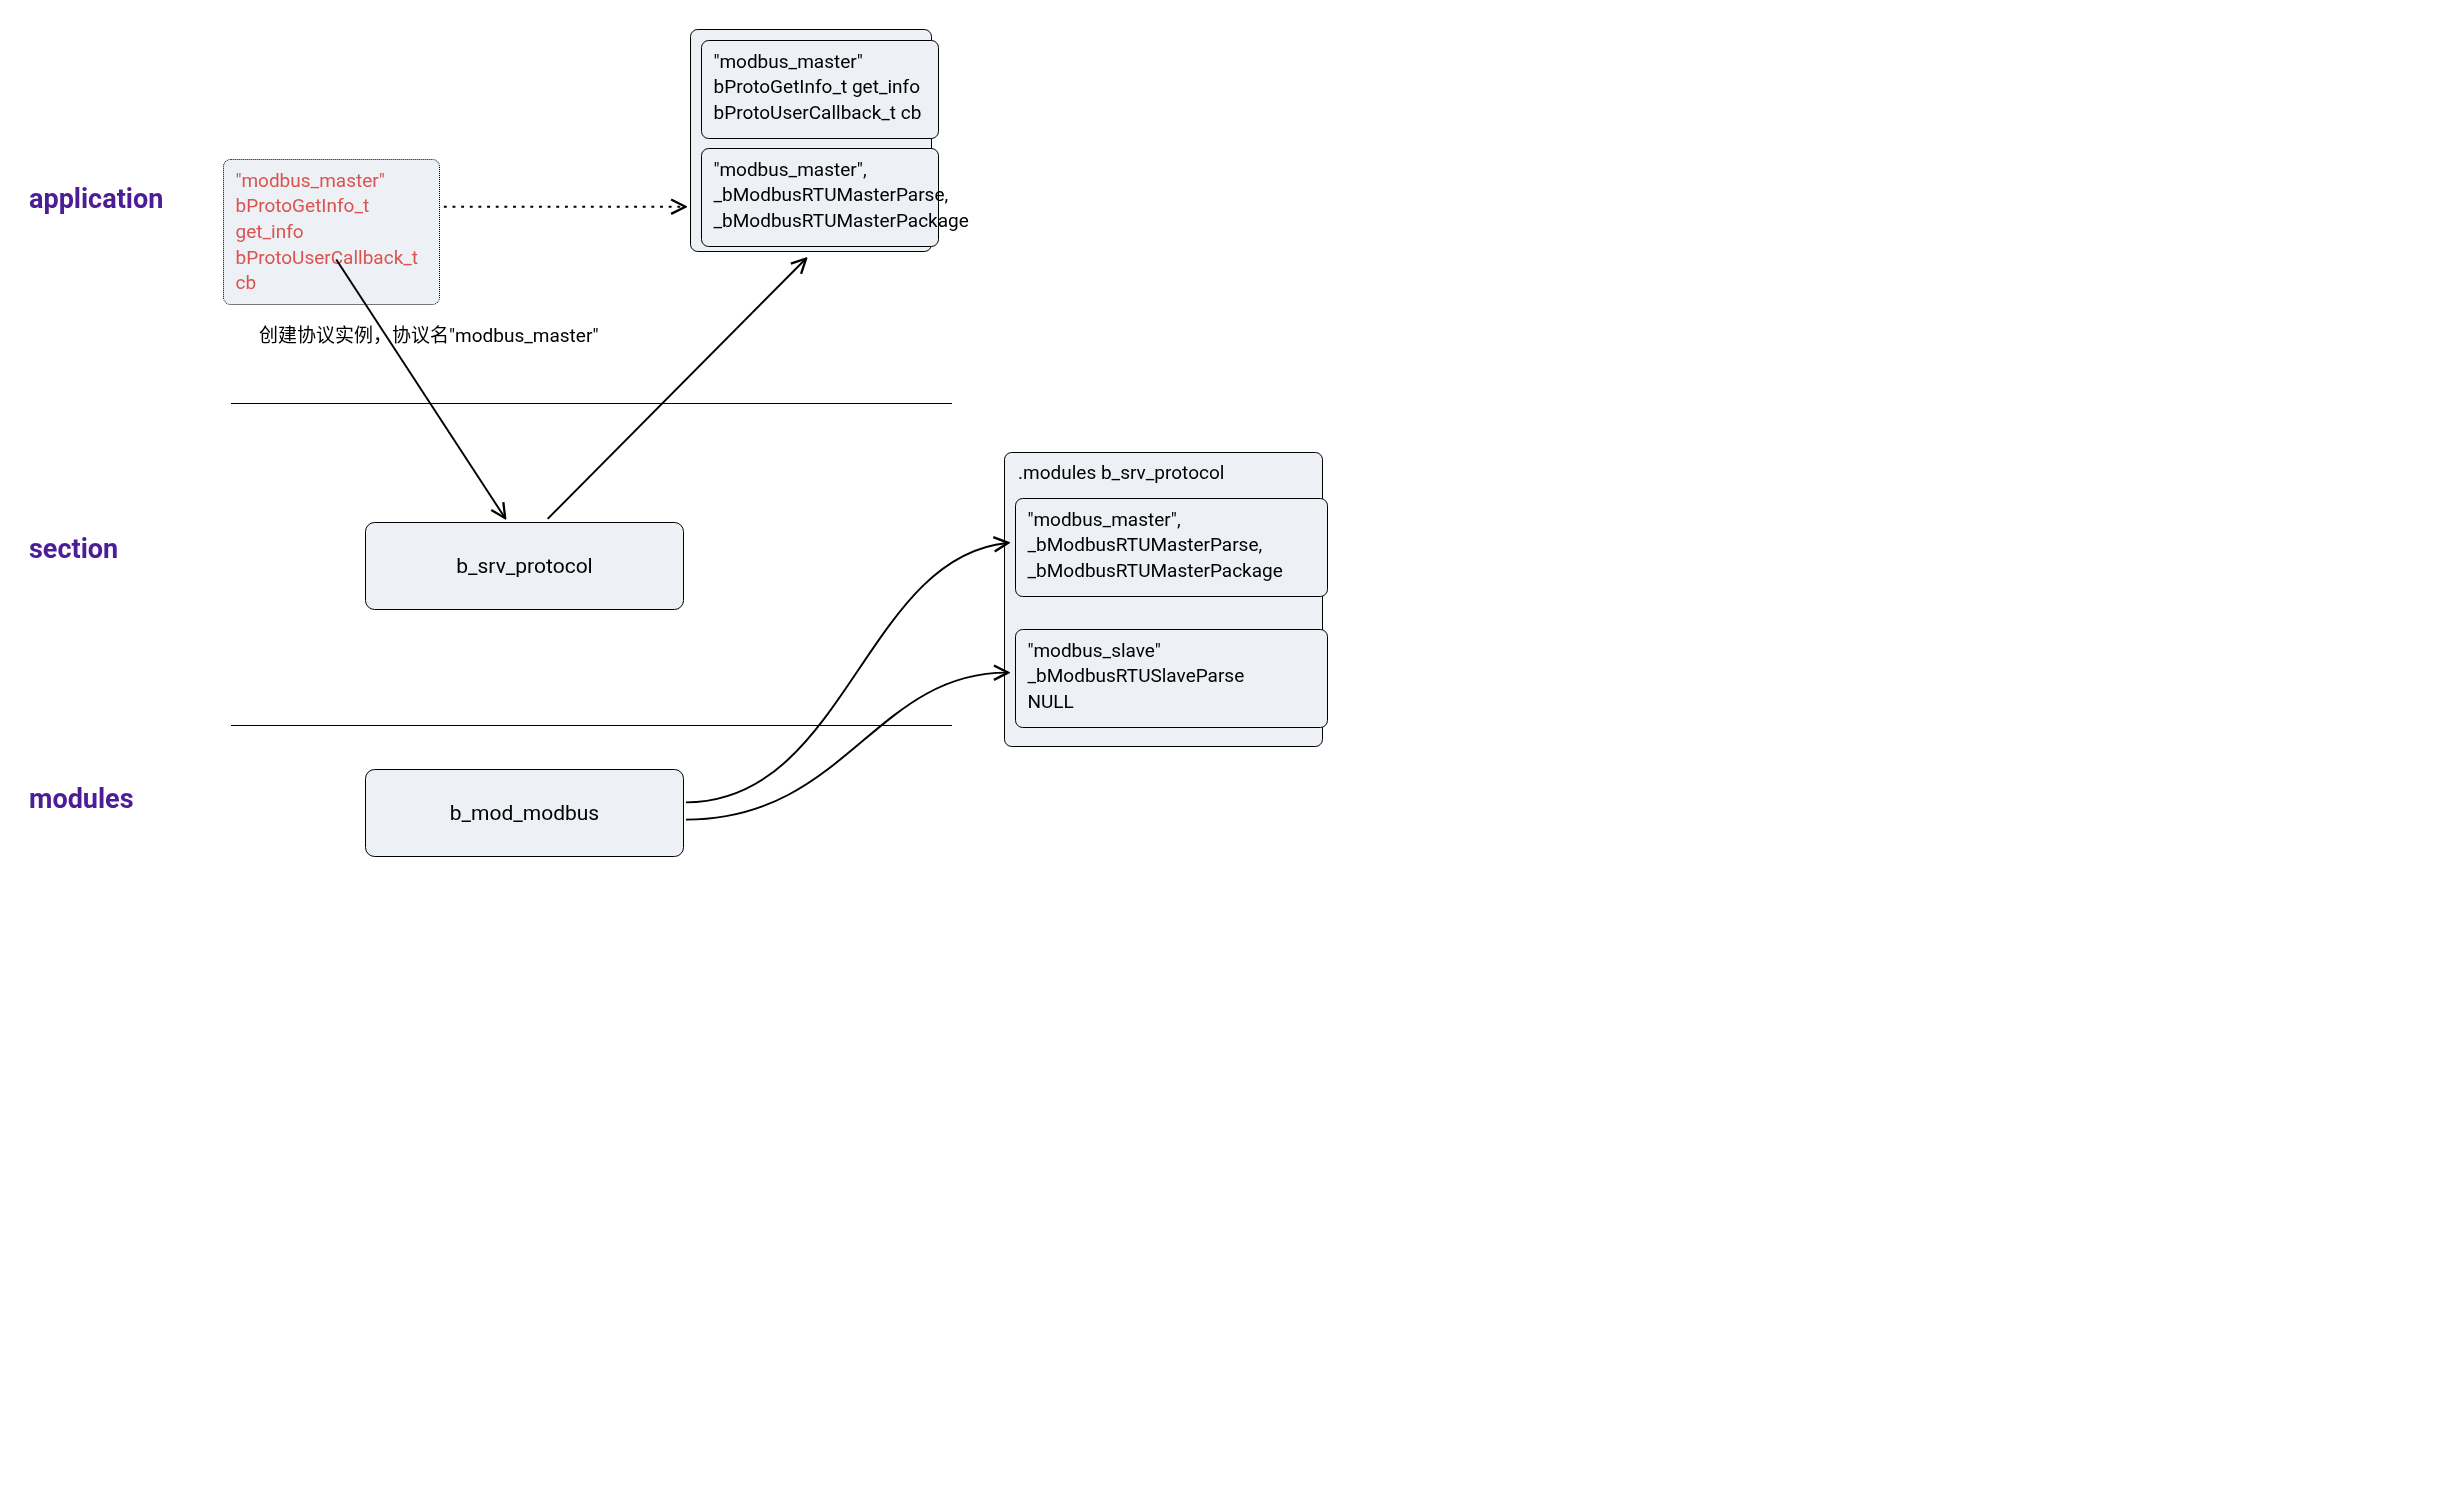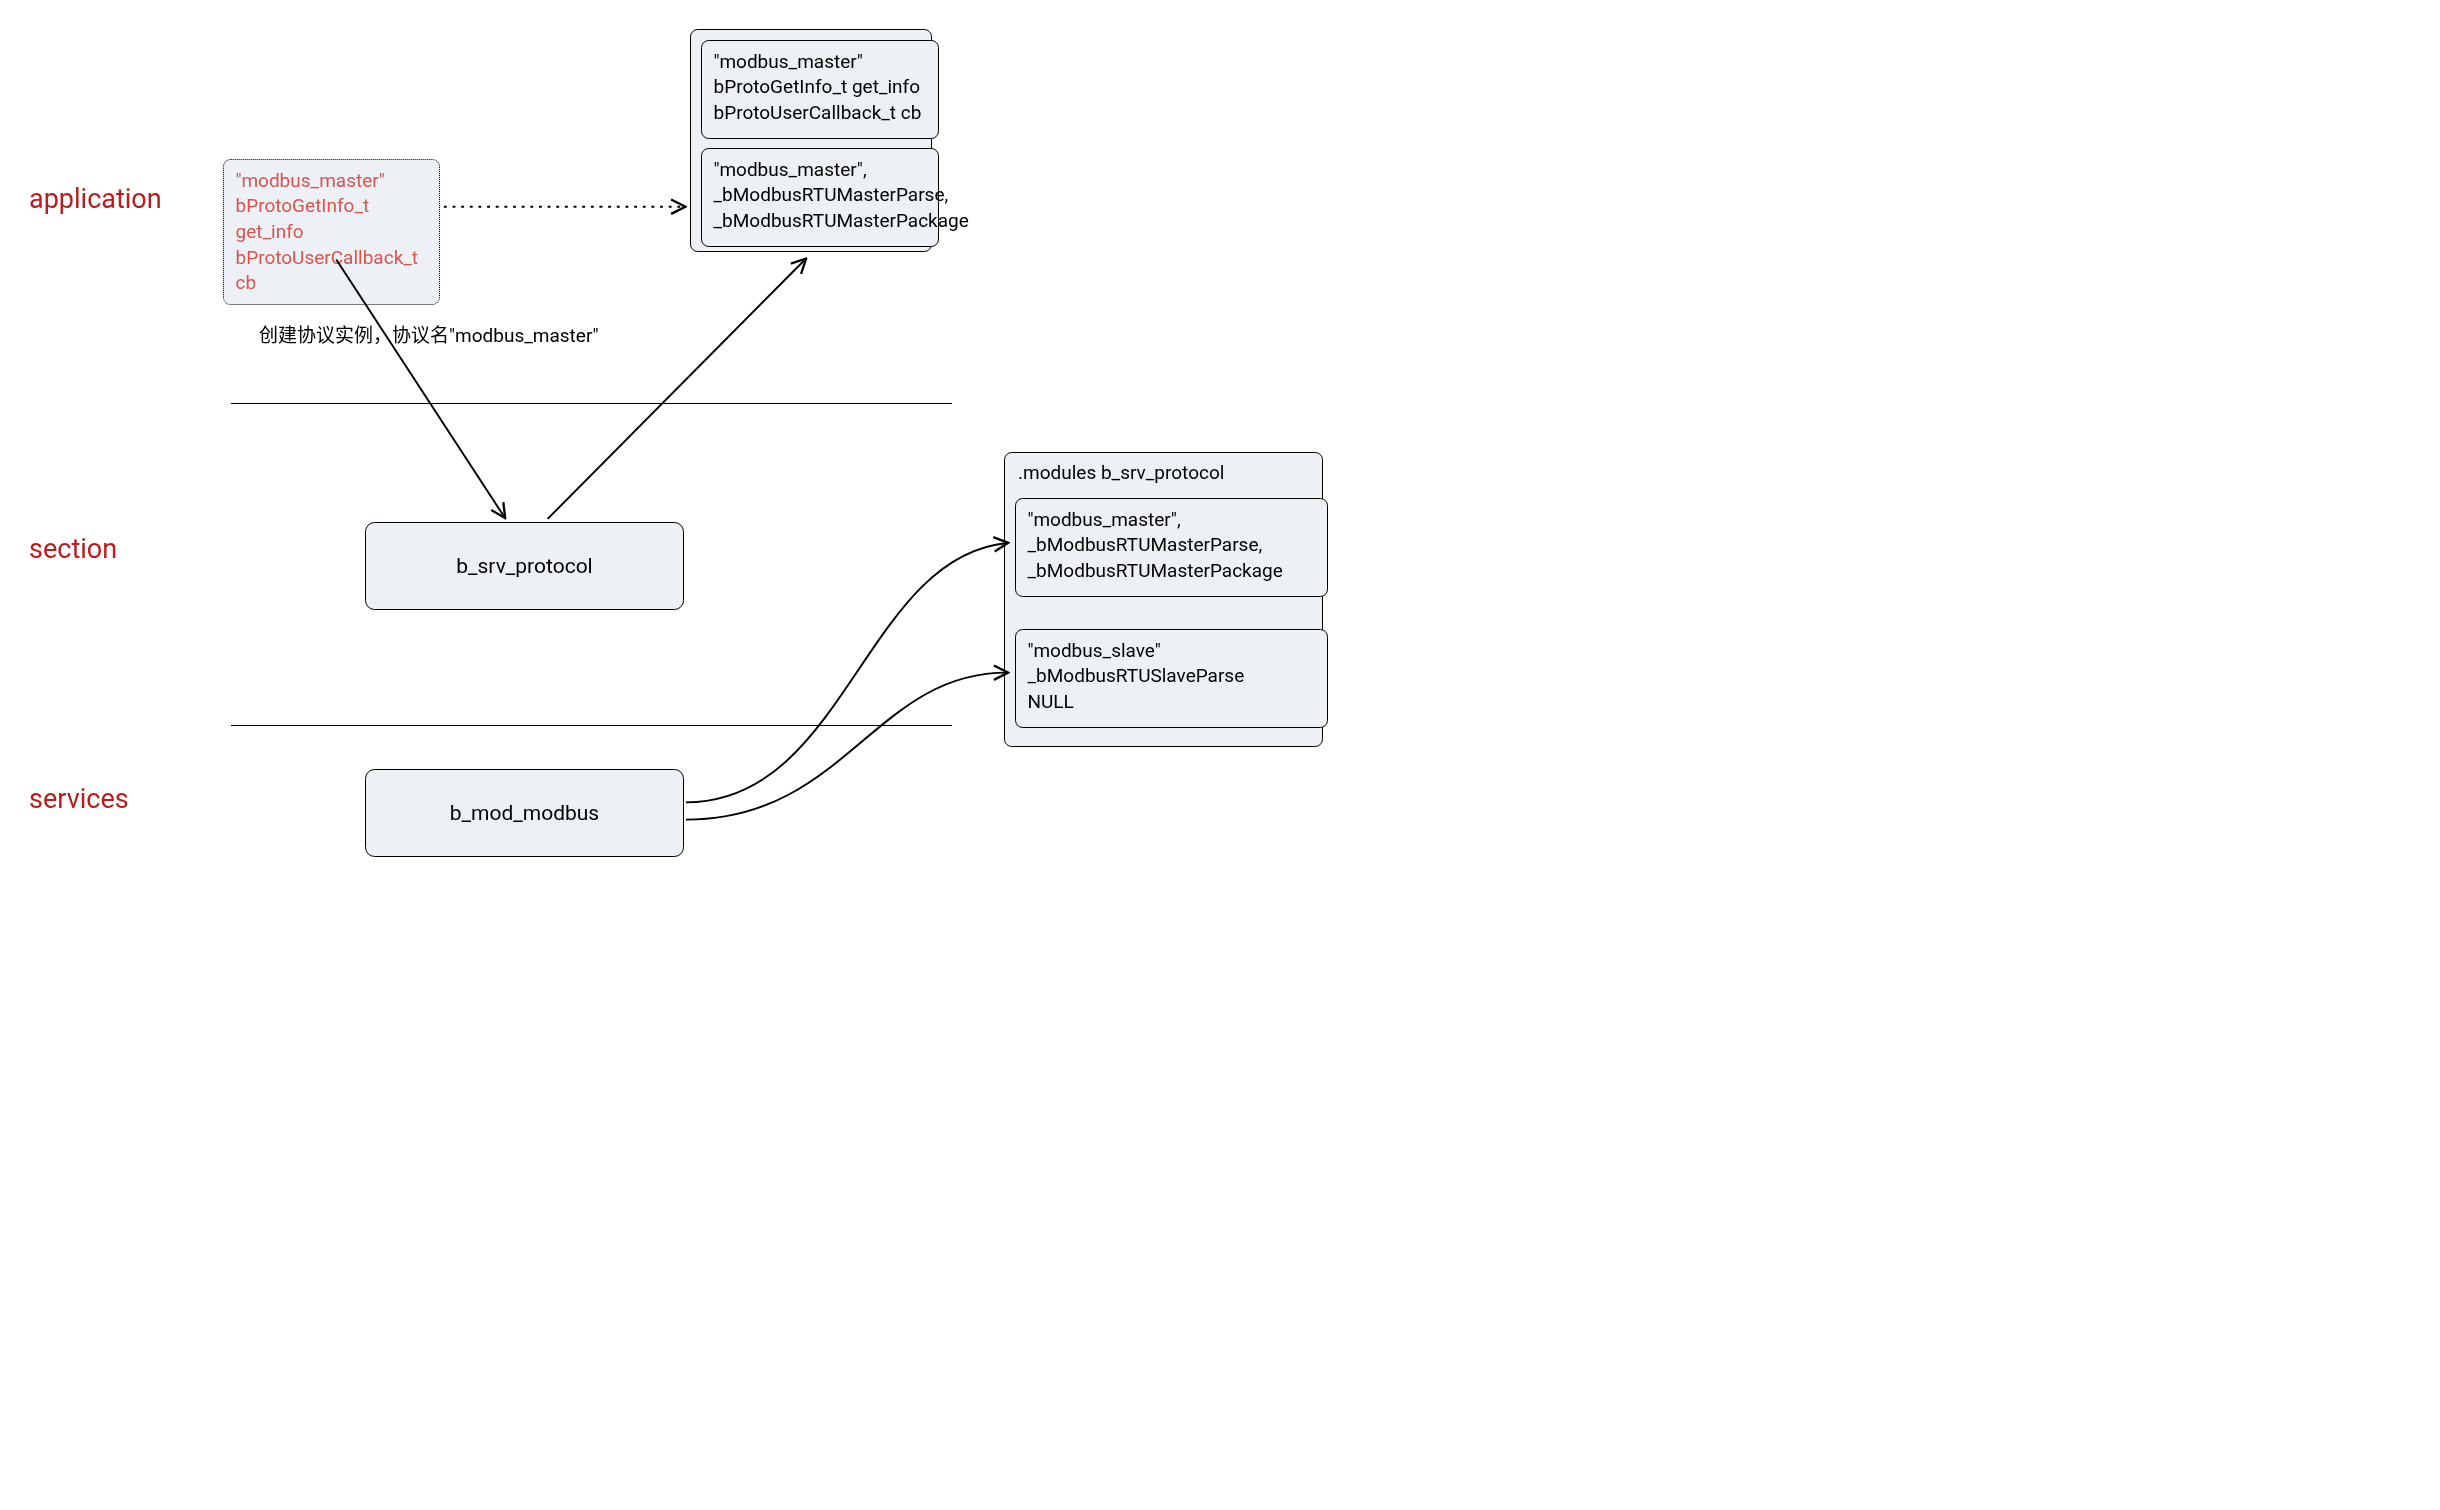--- a/index.html
+++ b/index.html
@@ -1,33 +1,33 @@
 <!DOCTYPE html>
 <html><head>
 <meta charset="utf-8">
 <style>
   html,body{margin:0;padding:0;background:#fff;font-family:-apple-system,BlinkMacSystemFont,"Segoe UI",Roboto,"Helvetica Neue",Arial,"Noto Sans CJK SC","PingFang SC","Microsoft YaHei",sans-serif;}
   .canvas{position:relative;width:1518px;height:961px;}
-  .layer-label{position:absolute;font-size:27px;color:#b91c1c;}
+  .layer-label{position:absolute;font-size:27px;color:#4c1d95;font-weight:bold;}
   .hr{position:absolute;height:0;border-top:1.9px solid #000;}
   .box{position:absolute;background:#edf1f6;border:1.9px solid #000;border-radius:9.6px;display:flex;align-items:center;justify-content:center;font-size:21px;}
   .panel{position:absolute;background:#edf1f6;border:1.9px solid #000;border-radius:7.7px;}
   .inner{position:absolute;background:#edf1f6;border:1.9px solid #000;border-radius:7.7px;padding:7.7px 11.5px;font-size:19px;line-height:1.35;}
   .dashed{position:absolute;background:#edf1f6;border:1.9px dotted #000;border-radius:7.7px;padding:7.7px 11.5px;font-size:19px;line-height:1.35;color:#d9534f;}
   .note{position:absolute;font-size:19px;line-height:1.5;color:#000;}
   svg{position:absolute;left:0;top:0;pointer-events:none;}
 </style>
 </head>
 <body>
 
 <div class="canvas">
 
   <div class="layer-label" style="left:29px;top:183px;">application</div>
   <div class="layer-label" style="left:29px;top:533px;">section</div>
-  <div class="layer-label" style="left:29px;top:783px;">services</div>
+  <div class="layer-label" style="left:29px;top:783px;">modules</div>
 
   <div class="hr" style="left:231px;top:403px;width:721px;"></div>
   <div class="hr" style="left:231px;top:725px;width:721px;"></div>
 
   <div class="dashed" style="left:223px;top:159px;width:192px;">
     <div>"modbus_master"</div>
     <div>bProtoGetInfo_t get_info</div>
     <div>bProtoUserCallback_t cb</div>
   </div>
 

